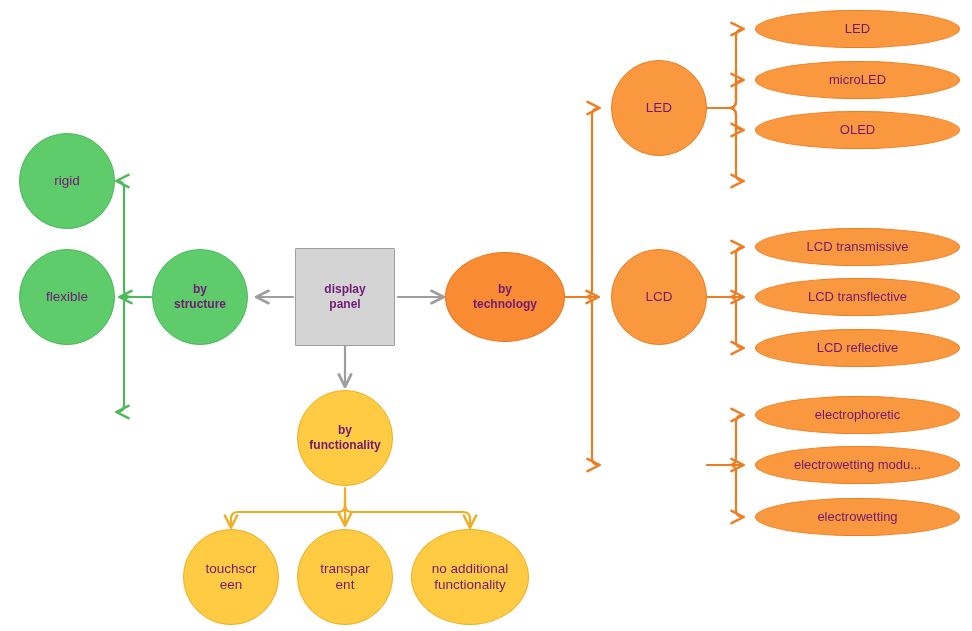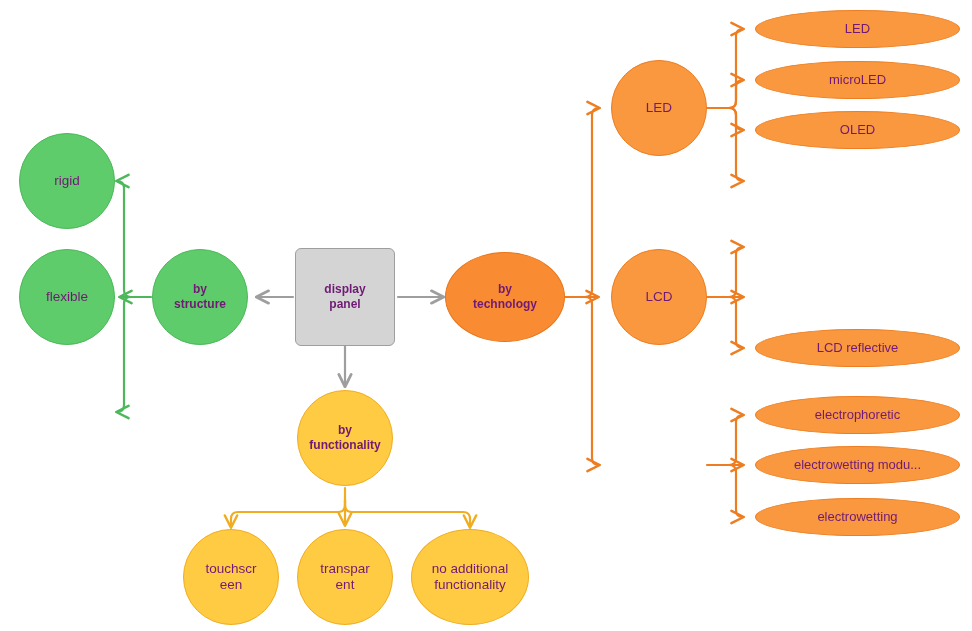--- a/index.html
+++ b/index.html
@@ -37,21 +37,21 @@
   }
   .node-label {
     display: block;
     width: 100%;
     padding: 0 4px;
     box-sizing: border-box;
     white-space: pre-line;
   }
   .circle  { border-radius: 50%; }
   .ellipse { border-radius: 50%; }
-  .rect    { border-radius: 6px; }
+  .rect    { border-radius: 1px; }
 
   .green {
     background: #5fcc6b;
     border: 1.5px solid #4cb85a;
   }
   .orange {
     background: #f9983e;
     border: 1.5px solid #ed7d20;
   }
   .orange-strong {
@@ -178,20 +178,26 @@
   <div class="node ellipse orange t-13" style="left:755px; top:10px; width:205px; height:38px;">
     <span class="node-label">LED</span>
   </div>
   <div class="node ellipse orange t-13" style="left:755px; top:61px; width:205px; height:38px;">
     <span class="node-label">microLED</span>
   </div>
   <div class="node ellipse orange t-13" style="left:755px; top:111px; width:205px; height:38px;">
     <span class="node-label">OLED</span>
   </div>
 
+  <div class="node ellipse orange t-13" style="left:755px; top:228px; width:205px; height:38px;">
+    <span class="node-label">LCD transmissive</span>
+  </div>
+  <div class="node ellipse orange t-13" style="left:755px; top:278px; width:205px; height:38px;">
+    <span class="node-label">LCD transflective</span>
+  </div>
   <div class="node ellipse orange t-13" style="left:755px; top:329px; width:205px; height:38px;">
     <span class="node-label">LCD reflective</span>
   </div>
 
   <div class="node ellipse orange t-13" style="left:755px; top:396px; width:205px; height:38px;">
     <span class="node-label">electrophoretic</span>
   </div>
   <div class="node ellipse orange t-13" style="left:755px; top:446px; width:205px; height:38px;">
     <span class="node-label">electrowetting modu...</span>
   </div>

